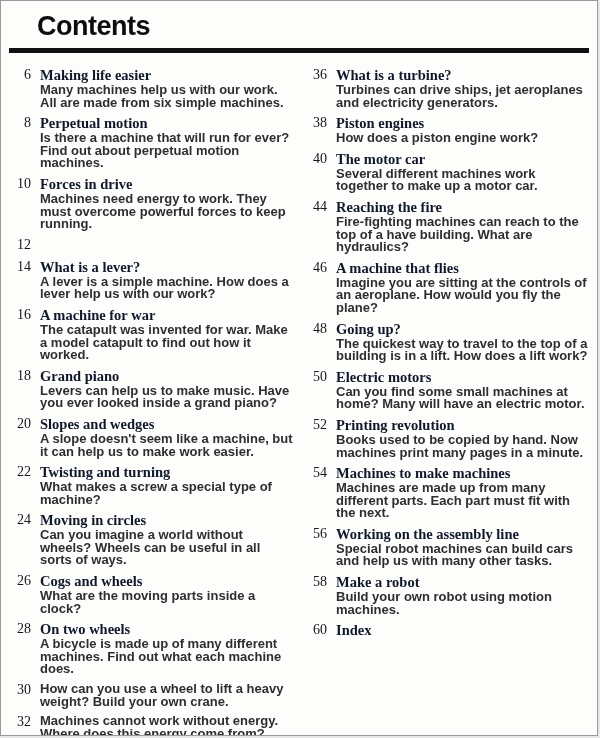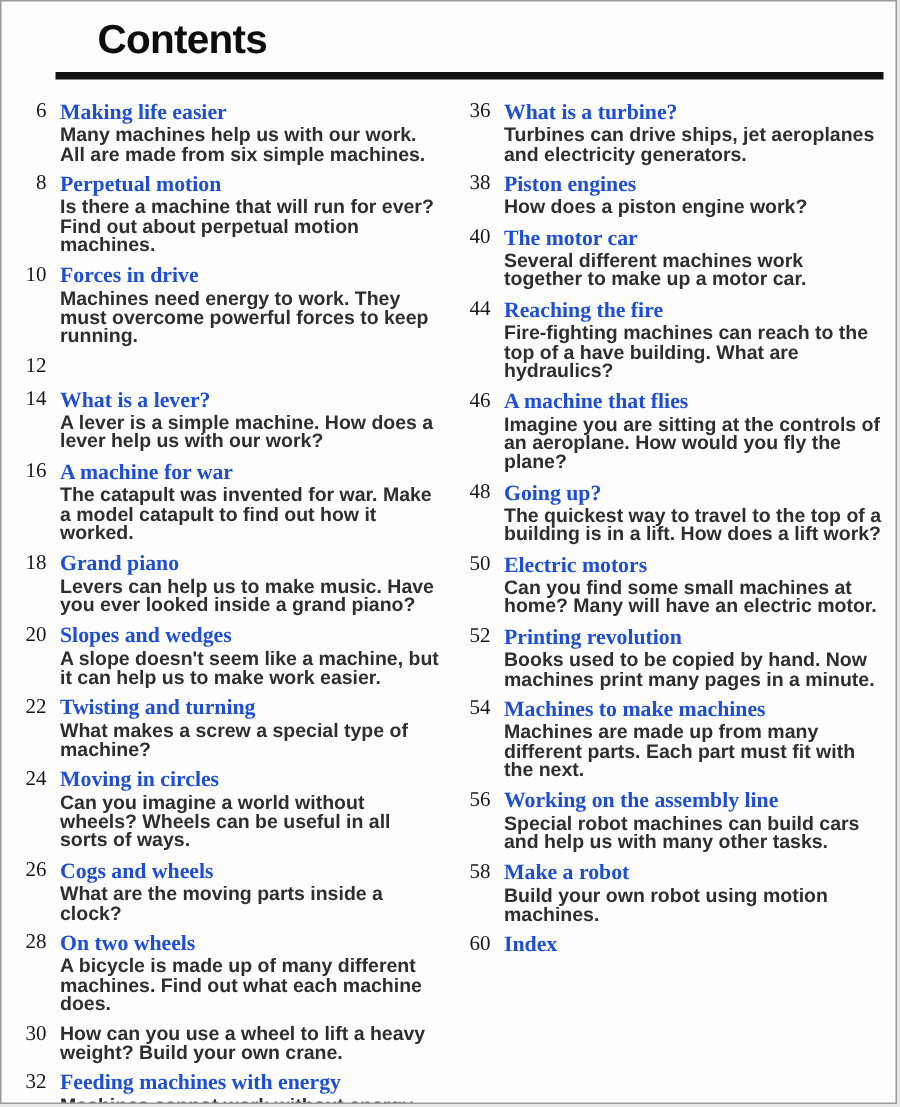--- a/index.html
+++ b/index.html
@@ -12,21 +12,20 @@
     position: relative;
     width: 598px;
     height: 736px;
     background: #fdfdfc;
     border: 1px solid #9a9a9a;
     box-sizing: border-box;
     overflow: hidden;
   }
   .header {
     padding: 10px 8px 0 8px;
-    margin-left: 28px;
   }
   .page-title {
     font-family: "Liberation Sans", sans-serif;
     font-weight: bold;
     font-size: 27px;
     letter-spacing: -0.5px;
     color: #0d0d0d;
     margin: 0 0 6px 28px;
   }
   .title-divider {
@@ -59,21 +58,21 @@
   }
   .entry-body {
     flex: 1;
     min-width: 0;
   }
   .entry-title {
     font-family: "Liberation Serif", serif;
     font-weight: bold;
     font-size: 14.5px;
     line-height: 16px;
-    color: #1d4ed8;
+    color: #0f172a;
   }
   .entry-description {
     font-family: "Liberation Sans", sans-serif;
     font-size: 13px;
     line-height: 12.6px;
     color: #2e2e2e;
     margin-top: 1px;
     font-weight: bold;
   }
 </style>
@@ -183,21 +182,20 @@
   <div class="entry">
     <div class="entry-number">30</div>
     <div class="entry-body">
       <div class="entry-description">How can you use a wheel to lift a heavy weight? Build your own crane.</div>
     </div>
   </div>
 
   <div class="entry">
     <div class="entry-number">32</div>
     <div class="entry-body">
-      <div class="entry-title">Feeding machines with energy</div>
       <div class="entry-description">Machines cannot work without energy. Where does this energy come from?</div>
     </div>
   </div>
 
   <div class="entry">
     <div class="entry-number">34</div>
     <div class="entry-body">
       <div class="entry-title">Getting up steam</div>
       <div class="entry-description">How does a steam train work? Steam provides energy to drive the train's wheels.</div>
     </div>

